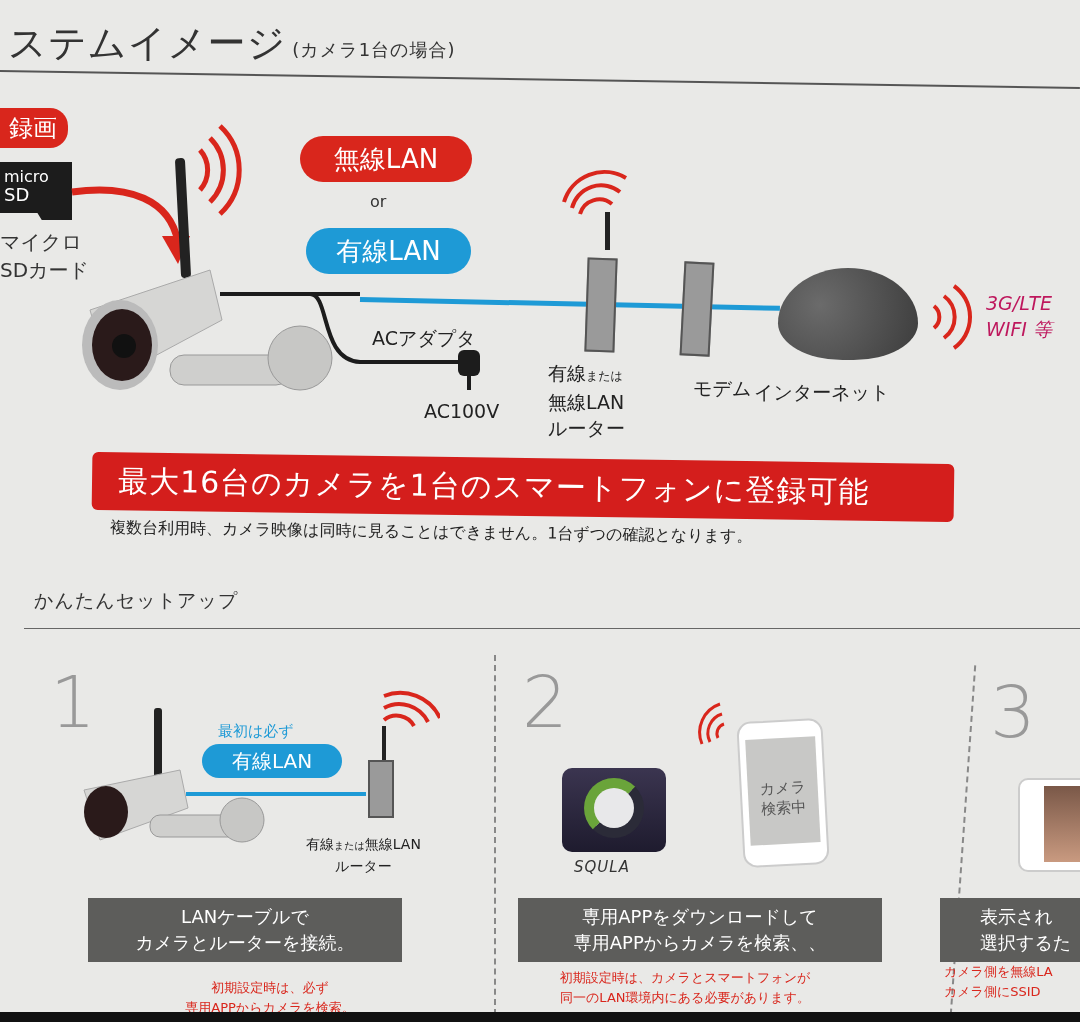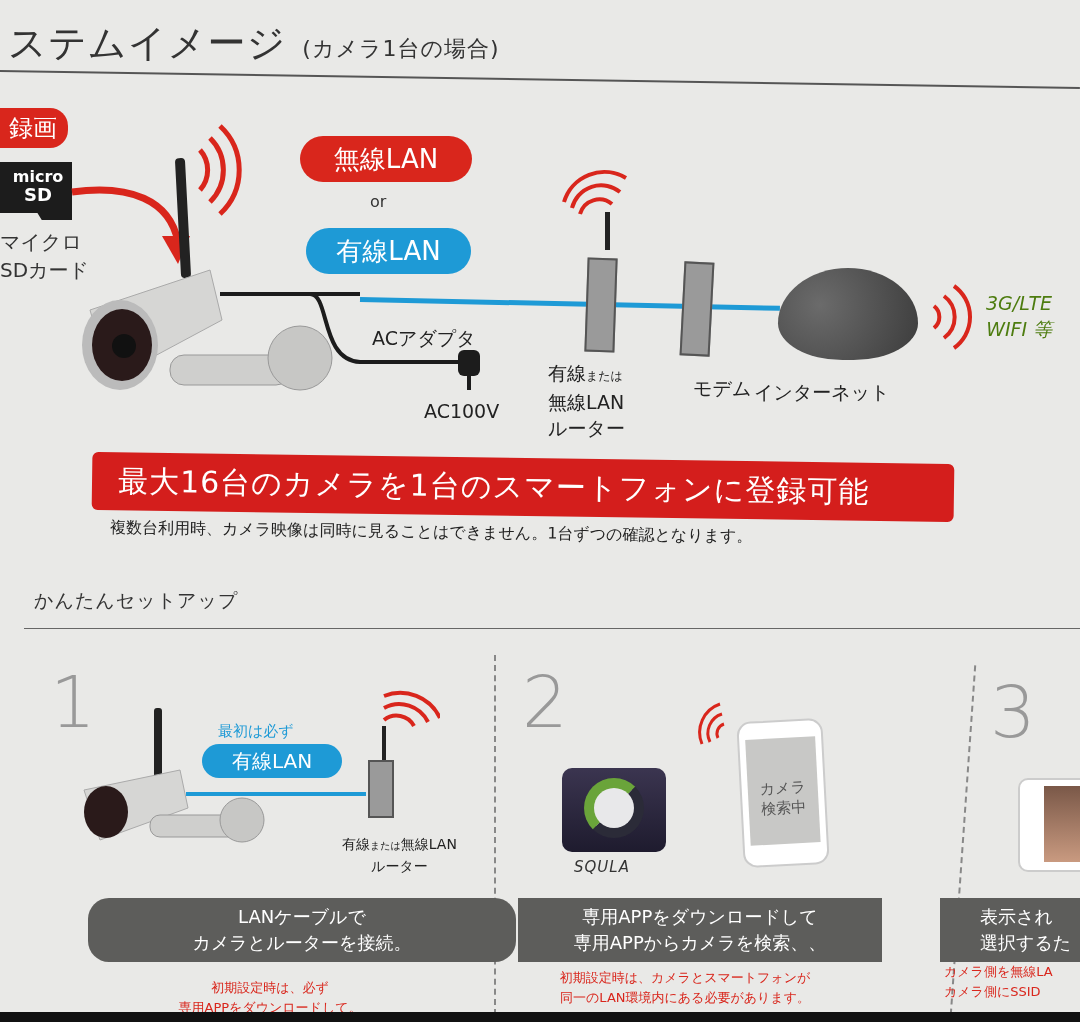--- a/index.html
+++ b/index.html
@@ -1,35 +1,35 @@
 <!DOCTYPE html>
 <html><head>
 <meta charset="utf-8">
 <style>
   html,body{margin:0;padding:0;}
   body{width:1080px;height:1022px;overflow:hidden;background:#e9e9e7;font-family:"DejaVu Sans","Liberation Sans",sans-serif;color:#333;position:relative;}
   .abs{position:absolute;}
   .title{left:8px;top:18px;font-size:38px;color:#333;letter-spacing:1px;white-space:nowrap;}
-  .title small{font-size:22px;margin-left:16px;}
+  .title small{font-size:18px;margin-left:6px;}
   .rule1{left:0;top:70px;width:1080px;height:2px;background:#555;transform:rotate(0.9deg);transform-origin:left;}
   .pill{border-radius:24px;color:#fff;text-align:center;}
   .red{background:#d9261c;}
   .blue{background:#1e9ad6;}
   .rec{left:-10px;top:108px;width:70px;height:40px;border-radius:0 18px 18px 0;font-size:24px;line-height:40px;padding-left:8px;}
-  .sd{left:0;top:162px;width:72px;height:58px;background:#1c1c1c;color:#fff;font-weight:bold;font-size:16px;line-height:18px;padding:6px 0 0 4px;box-sizing:border-box;clip-path:polygon(0 0,100% 0,100% 100%,58% 100%,52% 88%,0 88%);text-align:center;}
+  .sd{left:0;top:162px;width:72px;height:58px;background:#1c1c1c;color:#fff;font-weight:normal;font-size:16px;line-height:18px;padding:6px 0 0 4px;box-sizing:border-box;clip-path:polygon(0 0,100% 0,100% 100%,58% 100%,52% 88%,0 88%);}
   .sdlabel{left:0;top:228px;font-size:20px;line-height:28px;color:#333;}
   .wl{left:300px;top:136px;width:172px;height:46px;font-size:26px;line-height:46px;}
   .or{left:370px;top:192px;font-size:16px;color:#333;}
   .wd{left:306px;top:228px;width:165px;height:46px;font-size:26px;line-height:46px;}
   .cable-blue{background:#1e9ad6;height:5px;}
   .cable-black{background:#1c1c1c;height:4px;}
   .lbl{font-size:19px;color:#222;white-space:nowrap;}
   .router{background:#9a9a9a;border:2px solid #555;}
   .cloud{left:778px;top:268px;width:140px;height:92px;background:radial-gradient(circle at 30% 40%,#6b6b6b,#3b3b3b);border-radius:50% 50% 46% 46%/60% 60% 40% 40%;}
-  .lte{left:986px;top:290px;color:#4d7c0f;font-size:19px;line-height:26px;font-style:italic;text-align:right;}
+  .lte{left:986px;top:290px;color:#be185d;font-size:19px;line-height:26px;font-style:italic;text-align:left;}
   .banner{left:92px;top:458px;width:862px;height:58px;background:#d41e1c;color:#fff;font-size:30px;line-height:58px;padding-left:26px;box-sizing:border-box;transform:rotate(0.8deg);border-radius:6px;letter-spacing:1px;white-space:nowrap;}
   .note{left:110px;top:522px;font-size:16px;color:#222;transform:rotate(0.8deg);white-space:nowrap;}
   .h2{left:34px;top:588px;font-size:19px;color:#333;letter-spacing:1px;}
   .rule2{left:24px;top:628px;width:1056px;height:1px;background:#666;}
   .dash{width:0;border-left:2px dashed #888;}
   .stepnum{font-size:72px;color:#999;font-weight:200;}
   .box{background:#5d5d5b;color:#fff;text-align:center;font-size:18px;line-height:26px;padding:6px 0;}
   .rednote{color:#d9261c;font-size:13px;line-height:20px;text-align:center;}
   .phone{background:#fff;border:2px solid #ccc;border-radius:14px;}
   .screen{background:#c8c8c6;}
@@ -131,31 +131,31 @@
 <div class="abs" style="left:218px;top:722px;color:#1e9ad6;font-size:15px;">最初は必ず</div>
 <div class="abs pill blue" style="left:202px;top:744px;width:140px;height:34px;font-size:20px;line-height:34px;">有線LAN</div>
 <div class="abs cable-blue" style="left:186px;top:792px;width:180px;height:4px;"></div>
 <svg class="abs" style="left:360px;top:680px" width="80" height="80">
   <path d="M24 40 a20 20 0 0 1 30 6" stroke="#d9261c" stroke-width="4" fill="none"></path>
   <path d="M24 28 a32 32 0 0 1 44 14" stroke="#d9261c" stroke-width="4" fill="none"></path>
   <path d="M24 16 a44 44 0 0 1 56 22" stroke="#d9261c" stroke-width="4" fill="none"></path>
   <rect x="22" y="46" width="4" height="34" fill="#222"></rect>
 </svg>
 <div class="abs router" style="left:368px;top:760px;width:22px;height:54px;"></div>
-<div class="abs" style="left:306px;top:834px;font-size:14px;color:#222;text-align:center;line-height:20px;margin-left:36px;">
+<div class="abs" style="left:306px;top:834px;font-size:14px;color:#222;text-align:center;line-height:20px;">
   <div><span>有線</span><span style="font-size:10px">または</span><span>無線LAN</span></div>
   <div>ルーター</div>
 </div>
-<div class="abs box" style="left:88px;top:898px;width:428px;border-radius:21px;">
+<div class="abs box" style="left:88px;top:898px;width:314px;">
   <div>LANケーブルで</div>
   <div>カメラとルーターを接続。</div>
 </div>
 <div class="abs rednote" style="left:120px;top:978px;width:300px;">
   <div>初期設定時は、必ず</div>
-  <div>専用APPをダウンロードして。</div>
+  <div>専用APPからカメラを検索。</div>
 </div>
 
 <div class="abs stepnum" style="left:522px;top:660px;">2</div>
 <div class="abs" style="left:562px;top:768px;width:104px;height:84px;border-radius:10px;background:linear-gradient(#3b3550,#1e1b2e);">
   <div style="position:absolute;left:22px;top:10px;width:60px;height:60px;border-radius:50%;border:10px solid #2b2b38;border-top-color:#6aa43a;border-left-color:#6aa43a;box-sizing:border-box;background:#e8e8ea;"></div>
 </div>
 <div class="abs" style="left:574px;top:858px;font-size:15px;color:#333;letter-spacing:1px;font-style:italic;">SQULA</div>
 <svg class="abs" style="left:694px;top:694px" width="50" height="60">
   <path d="M16 48 a20 20 0 0 1 12 -28" stroke="#d9261c" stroke-width="3" fill="none"></path>
   <path d="M8 50 a30 30 0 0 1 18 -40" stroke="#d9261c" stroke-width="3" fill="none"></path>

